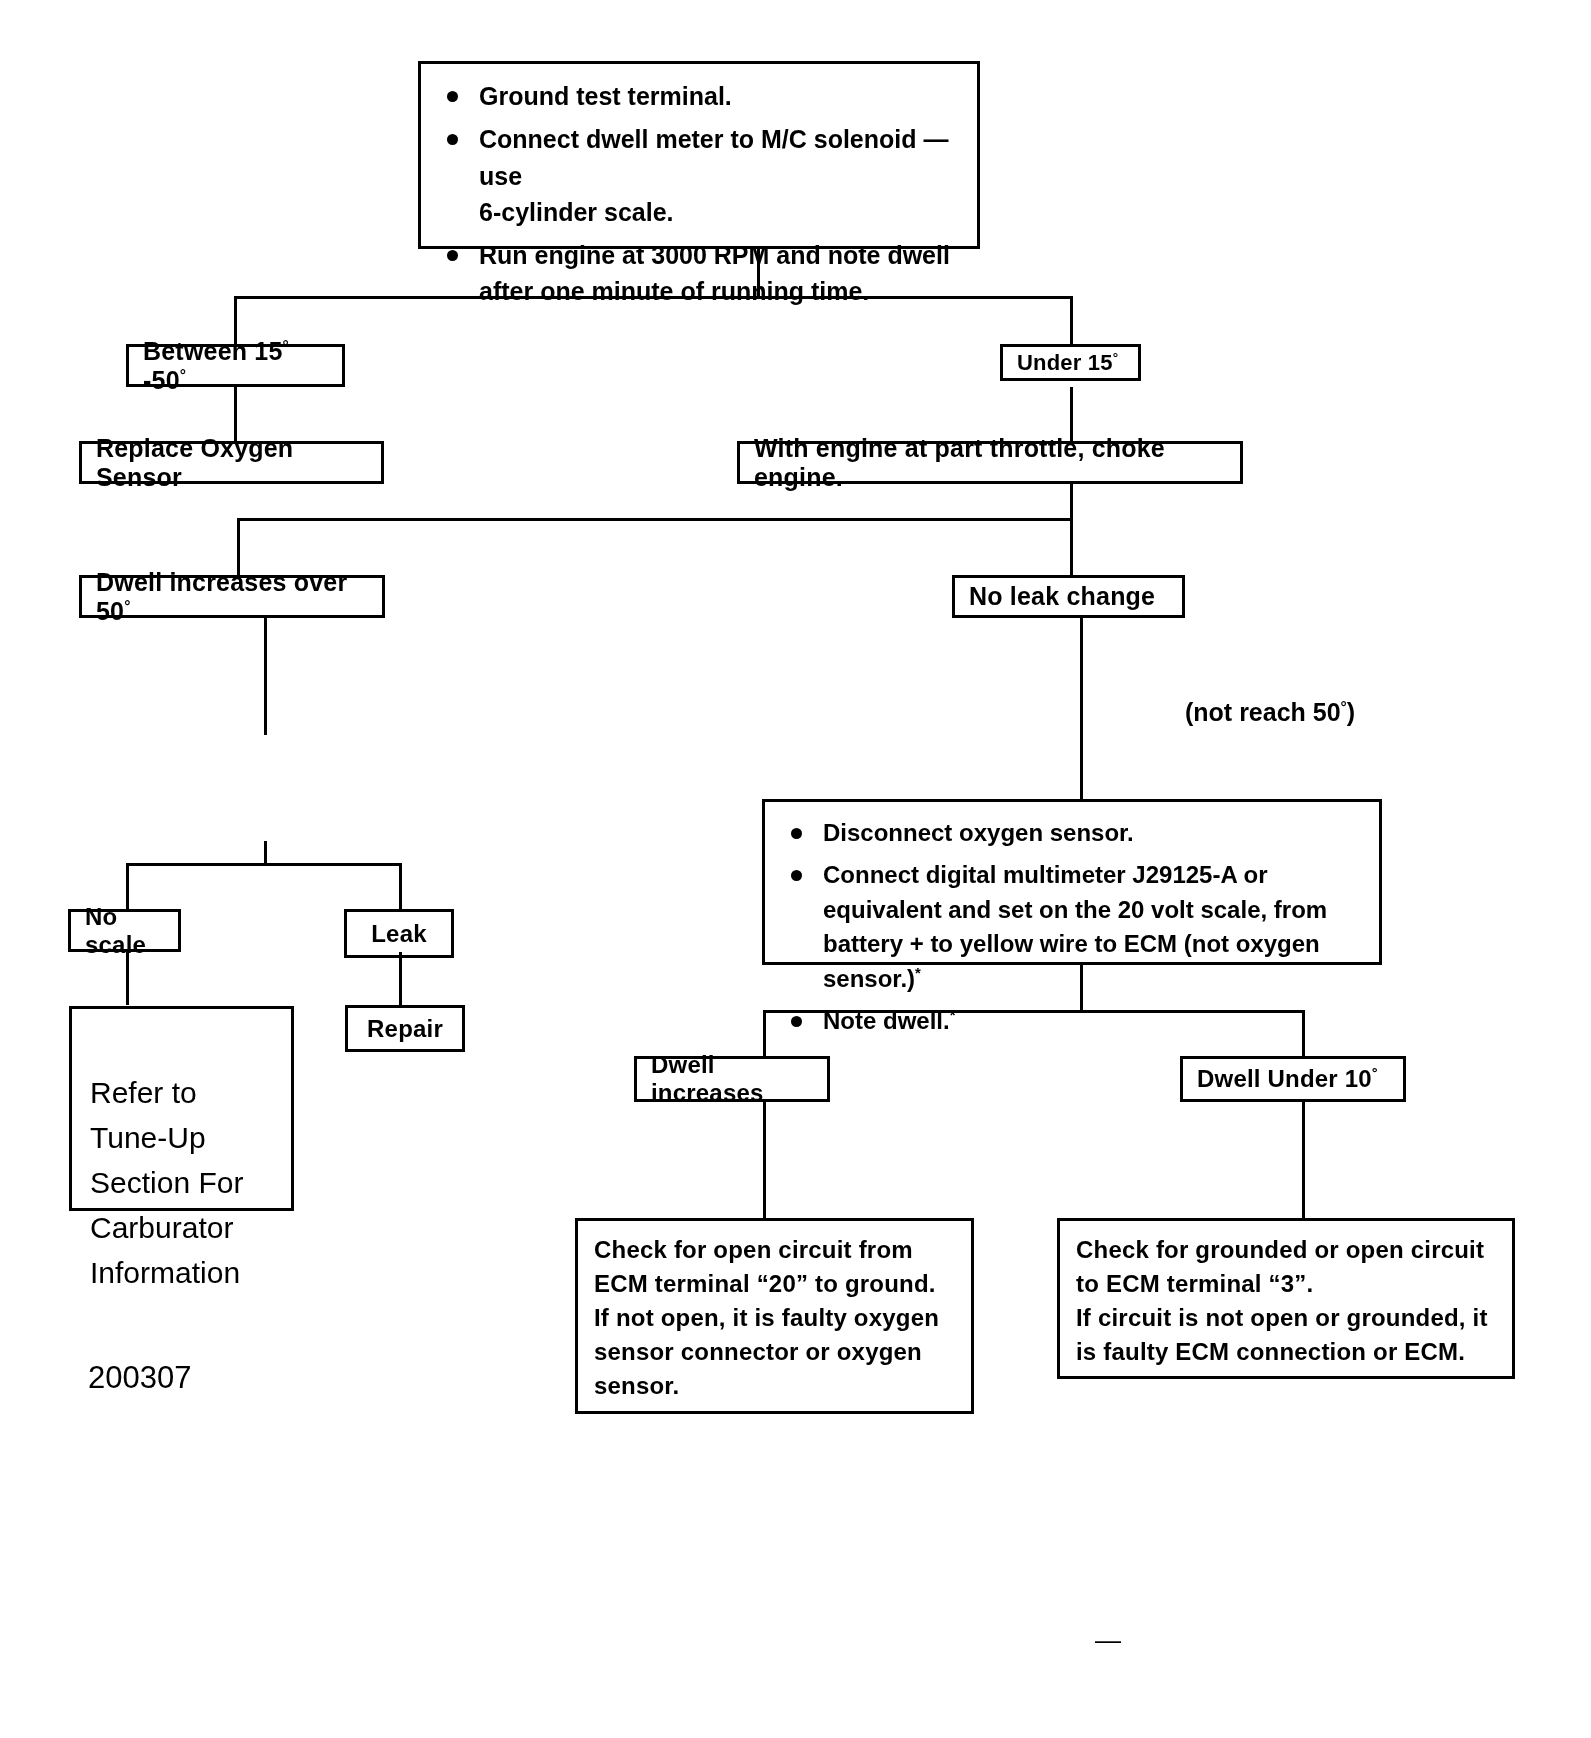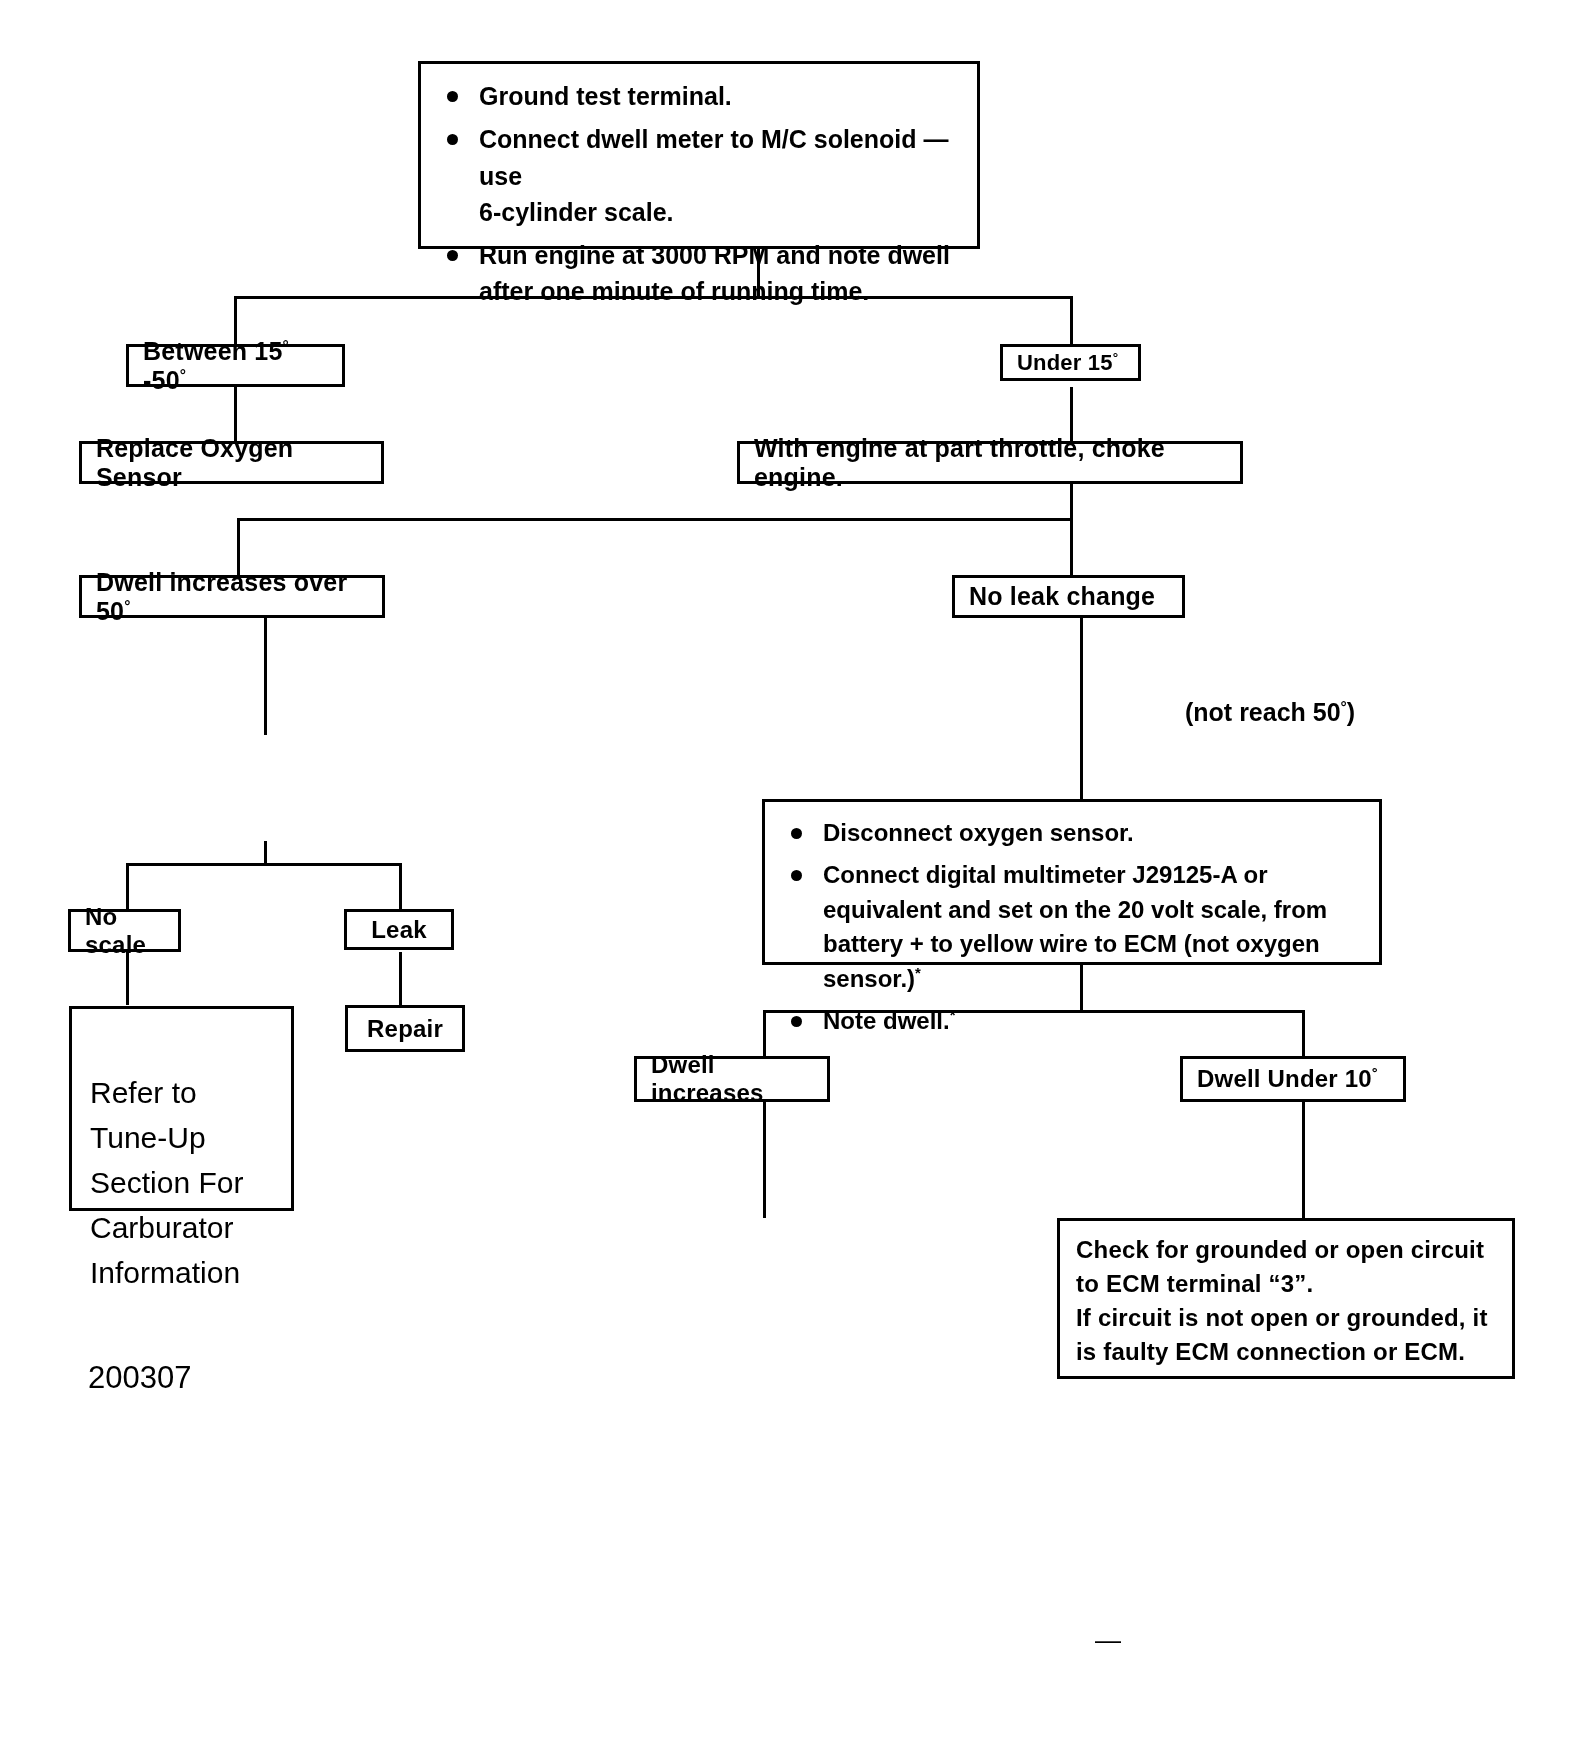--- a/index.html
+++ b/index.html
@@ -188,21 +188,21 @@
   <div class="hline" style="left:126px; top:863px; width:276px;"></div>
   <div class="vline" style="left:126px; top:863px; height:46px;"></div>
   <div class="vline" style="left:399px; top:863px; height:46px;"></div>
 
   <div class="node" style="left:68px; top:909px; width:113px; height:43px; font-size:24px;">
     <span class="label-1line">
       <span>No scale</span>
     </span>
   </div>
 
-  <div class="node" style="left:344px; top:909px; width:110px; height:41px; font-size:24px;">
+  <div class="node" style="left:344px; top:909px; width:110px; height:49px; font-size:24px;">
     <span class="label-1line" style="justify-content:center;">
       <span>Leak</span>
     </span>
   </div>
 
   <div class="vline" style="left:126px; top:952px; height:53px;"></div>
   <div class="vline" style="left:399px; top:952px; height:53px;"></div>
 
   <div class="node" style="left:345px; top:1005px; width:120px; height:47px; font-size:24px;">
     <span class="label-1line" style="justify-content:center;">
@@ -235,20 +235,23 @@
 
   <div class="node" style="left:1180px; top:1056px; width:226px; height:46px; font-size:24px;">
     <span class="label-1line">
       <span>Dwell Under 10<span class="deg">°</span></span>
     </span>
   </div>
 
   <div class="vline" style="left:763px; top:1102px; height:116px;"></div>
   <div class="vline" style="left:1302px; top:1102px; height:116px;"></div>
 
+  <div class="node" style="left:575px; top:1218px; width:399px; height:196px; font-size:24px;">
+    <span class="node-text para">Check for open circuit from<br>ECM terminal “20” to ground.<br>If not open, it is faulty oxygen<br>sensor connector or oxygen<br>sensor.</span>
+  </div>
 
   <div class="node" style="left:1057px; top:1218px; width:458px; height:161px; font-size:24px;">
     <span class="node-text para">Check for grounded or open circuit<br>to ECM terminal “3”.<br>If circuit is not open or grounded, it<br>is faulty ECM connection or ECM.</span>
   </div>
 
   <div class="page-num" style="left:88px; top:1360px; font-size:31px;">
     <span>200307</span>
   </div>
 
   <div class="footer-dash" style="left:1095px; top:1625px; font-size:26px;">

